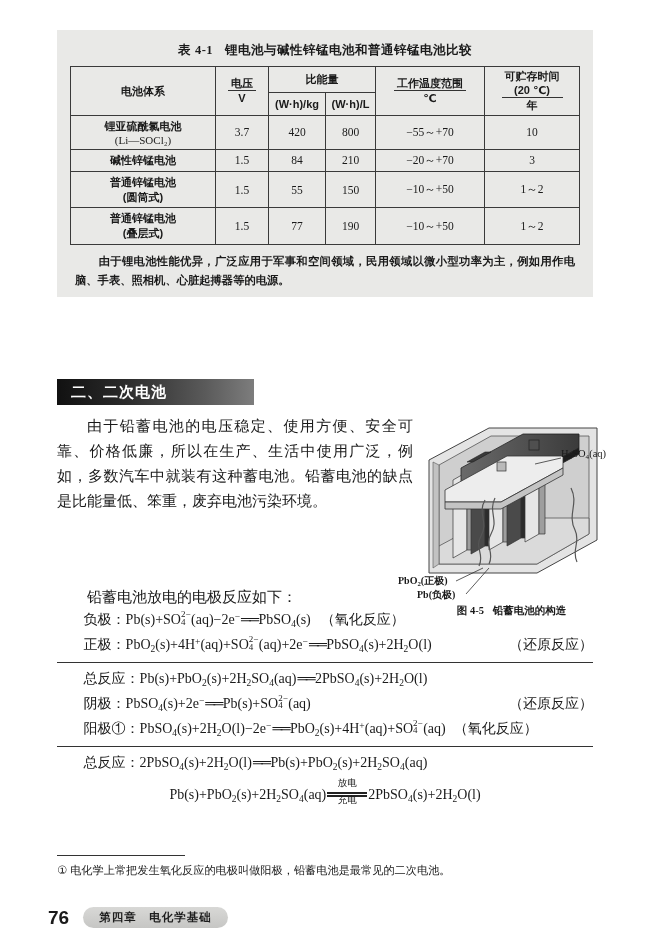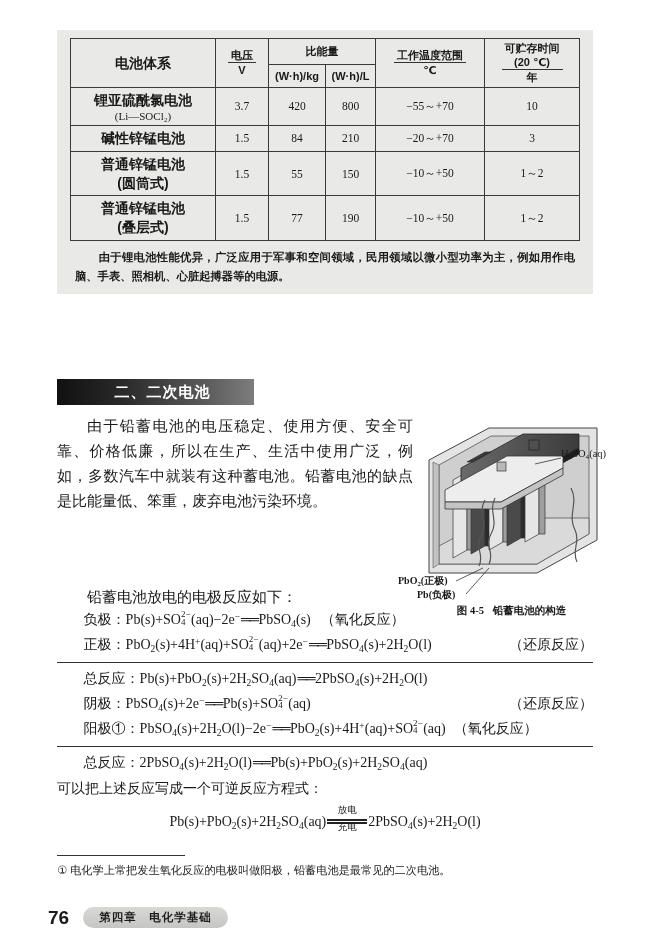--- a/index.html
+++ b/index.html
@@ -44,37 +44,37 @@
     padding:3px 2px;
   }
   table.battery thead td{
     font-weight:bold;
     font-family:"Liberation Sans","DejaVu Sans",sans-serif;
     font-size:11px;
   }
   .frac{display:inline-block;text-align:center;line-height:1.15;}
   .frac .num{display:block;border-bottom:1px solid #333;padding:0 3px 1px 3px;}
   .frac .den{display:block;padding-top:1px;}
-  .cellname{font-family:"Liberation Sans","DejaVu Sans",sans-serif;font-weight:bold;font-size:14px;line-height:1.35;}
+  .cellname{font-family:"Liberation Sans","DejaVu Sans",sans-serif;font-weight:bold;font-size:11px;line-height:1.35;}
   .numcell{font-size:11.5px;font-family:"Liberation Serif",serif;}
   .unitcell{font-size:11px;font-family:"Liberation Serif",serif;}
   .note{
     width:500px;margin:7px auto 2px auto;
     font-size:11.3px;line-height:1.65;
     font-family:"Liberation Sans","DejaVu Sans",sans-serif;
     font-weight:bold;
     text-align:justify;
   }
   .note .ind{padding-left:2.1em;}
 
   
   .sec-header{
     position:absolute;left:57px;top:379px;width:197px;height:26px;
     background:linear-gradient(90deg,#111 0%,#2b2b2b 35%,#5a5a5a 75%,#7d7d7d 100%);
-    display:flex;align-items:center;justify-content:center;
+    display:flex;align-items:center;
   }
   .sec-header span{
     color:#fff;font-weight:bold;font-size:15px;letter-spacing:1px;
     font-family:"Liberation Sans","DejaVu Sans",sans-serif;
     padding-left:14px;
   }
 
   
   .body-col{
     position:absolute;left:57px;top:414px;width:356px;
@@ -142,20 +142,25 @@
     color:#1d1d1d;
   }
 </style>
 </head>
 <body>
 
 <div class="page">
 
   <div class="table-panel">
 
+    <div class="table-caption">
+      <span>表</span>
+      <span class="caption-num">4-1</span>
+      &nbsp;&nbsp;<span>锂电池与碱性锌锰电池和普通锌锰电池比较</span>
+    </div>
 
     <table class="battery">
       <thead>
         <tr>
           <td rowspan="2" style="width:140px">
             <span class="cellname">电池体系</span>
           </td>
           <td rowspan="2" style="width:48px">
             <span class="frac">
               <span class="num">电压</span>
@@ -287,23 +292,20 @@
       <span style="padding-left:8px">（氧化反应）</span>
     </div>
 
     <hr class="hr">
 
     <div class="eqrow">
       <span class="lbl">总反应：</span>
       <span class="eqbody">2PbSO<sub>4</sub>(s)+2H<sub>2</sub>O(l)<span class="eqsign">══</span>Pb(s)+PbO<sub>2</sub>(s)+2H<sub>2</sub>SO<sub>4</sub>(aq)</span>
     </div>
 
-    <div class="eqrow" style="padding-top:2px">
-      <span>可以把上述反应写成一个可逆反应方程式：</span>
-    </div>
 
     <div class="eqcenter">
       <span>Pb(s)+PbO<sub>2</sub>(s)+2H<sub>2</sub>SO<sub>4</sub>(aq)</span><span class="revarrow"><span class="top">放电</span><span class="bars">
             <b></b>
             <b></b>
           </span><span class="bot">充电</span></span><span>2PbSO<sub>4</sub>(s)+2H<sub>2</sub>O(l)</span>
     </div>
 
   </div>
 

